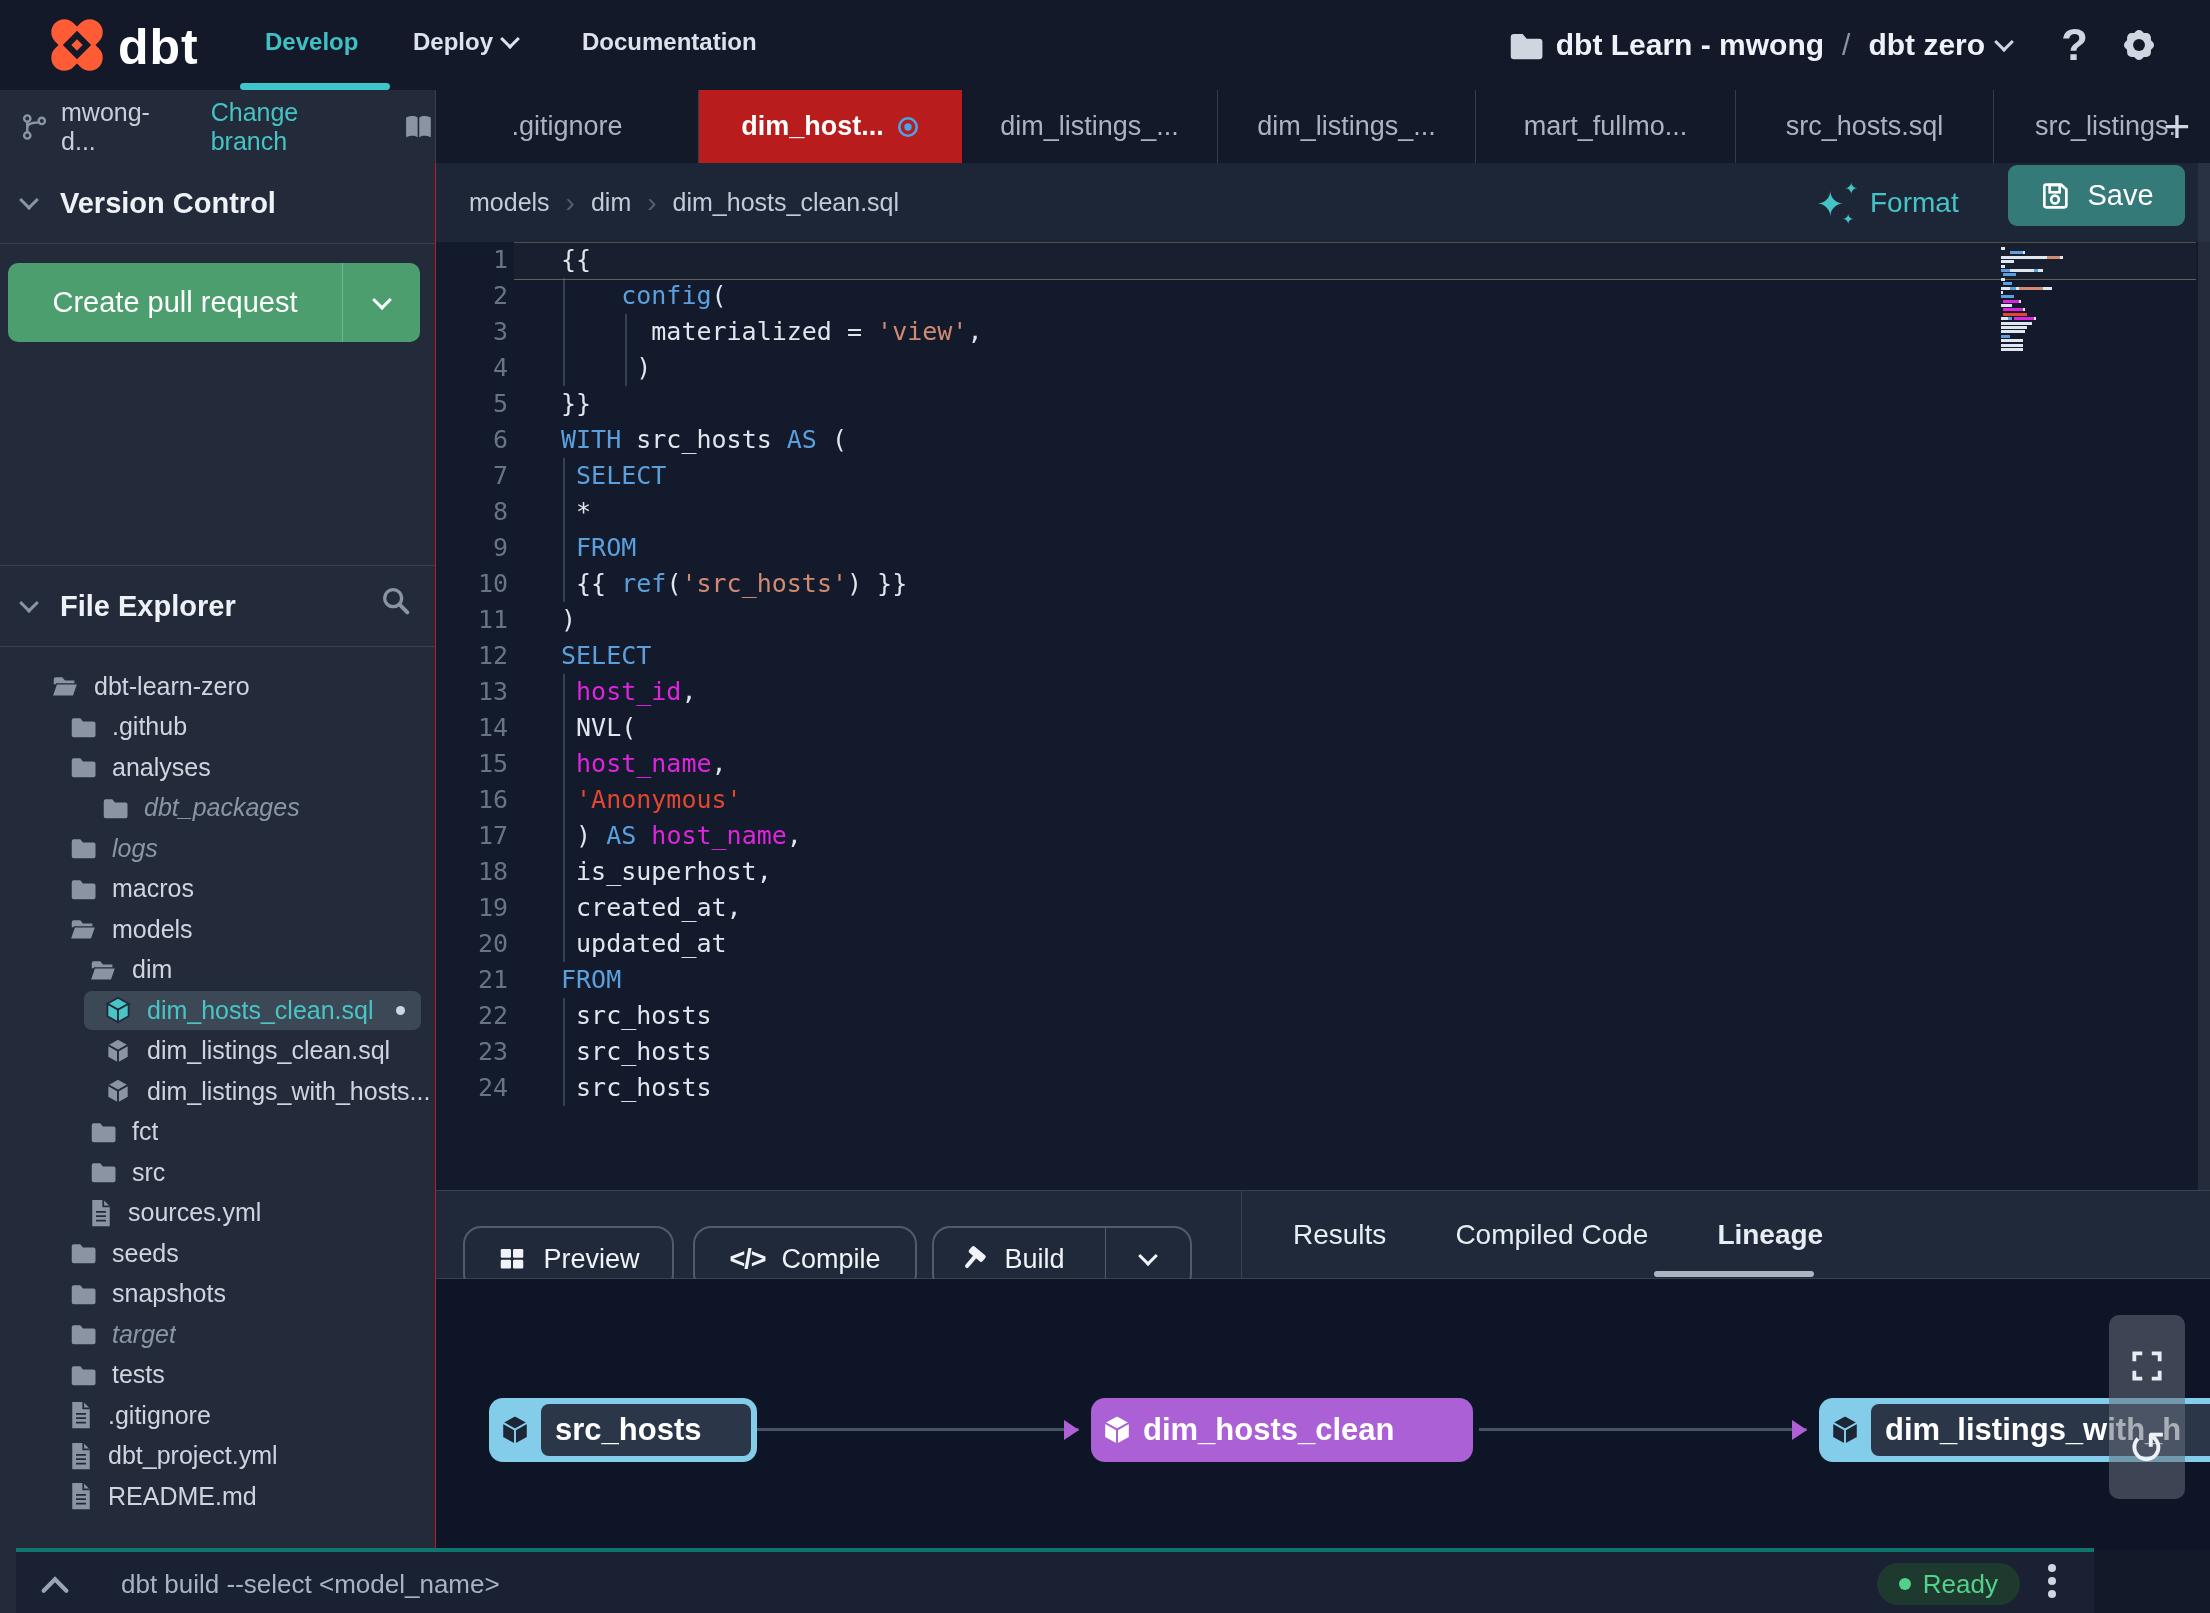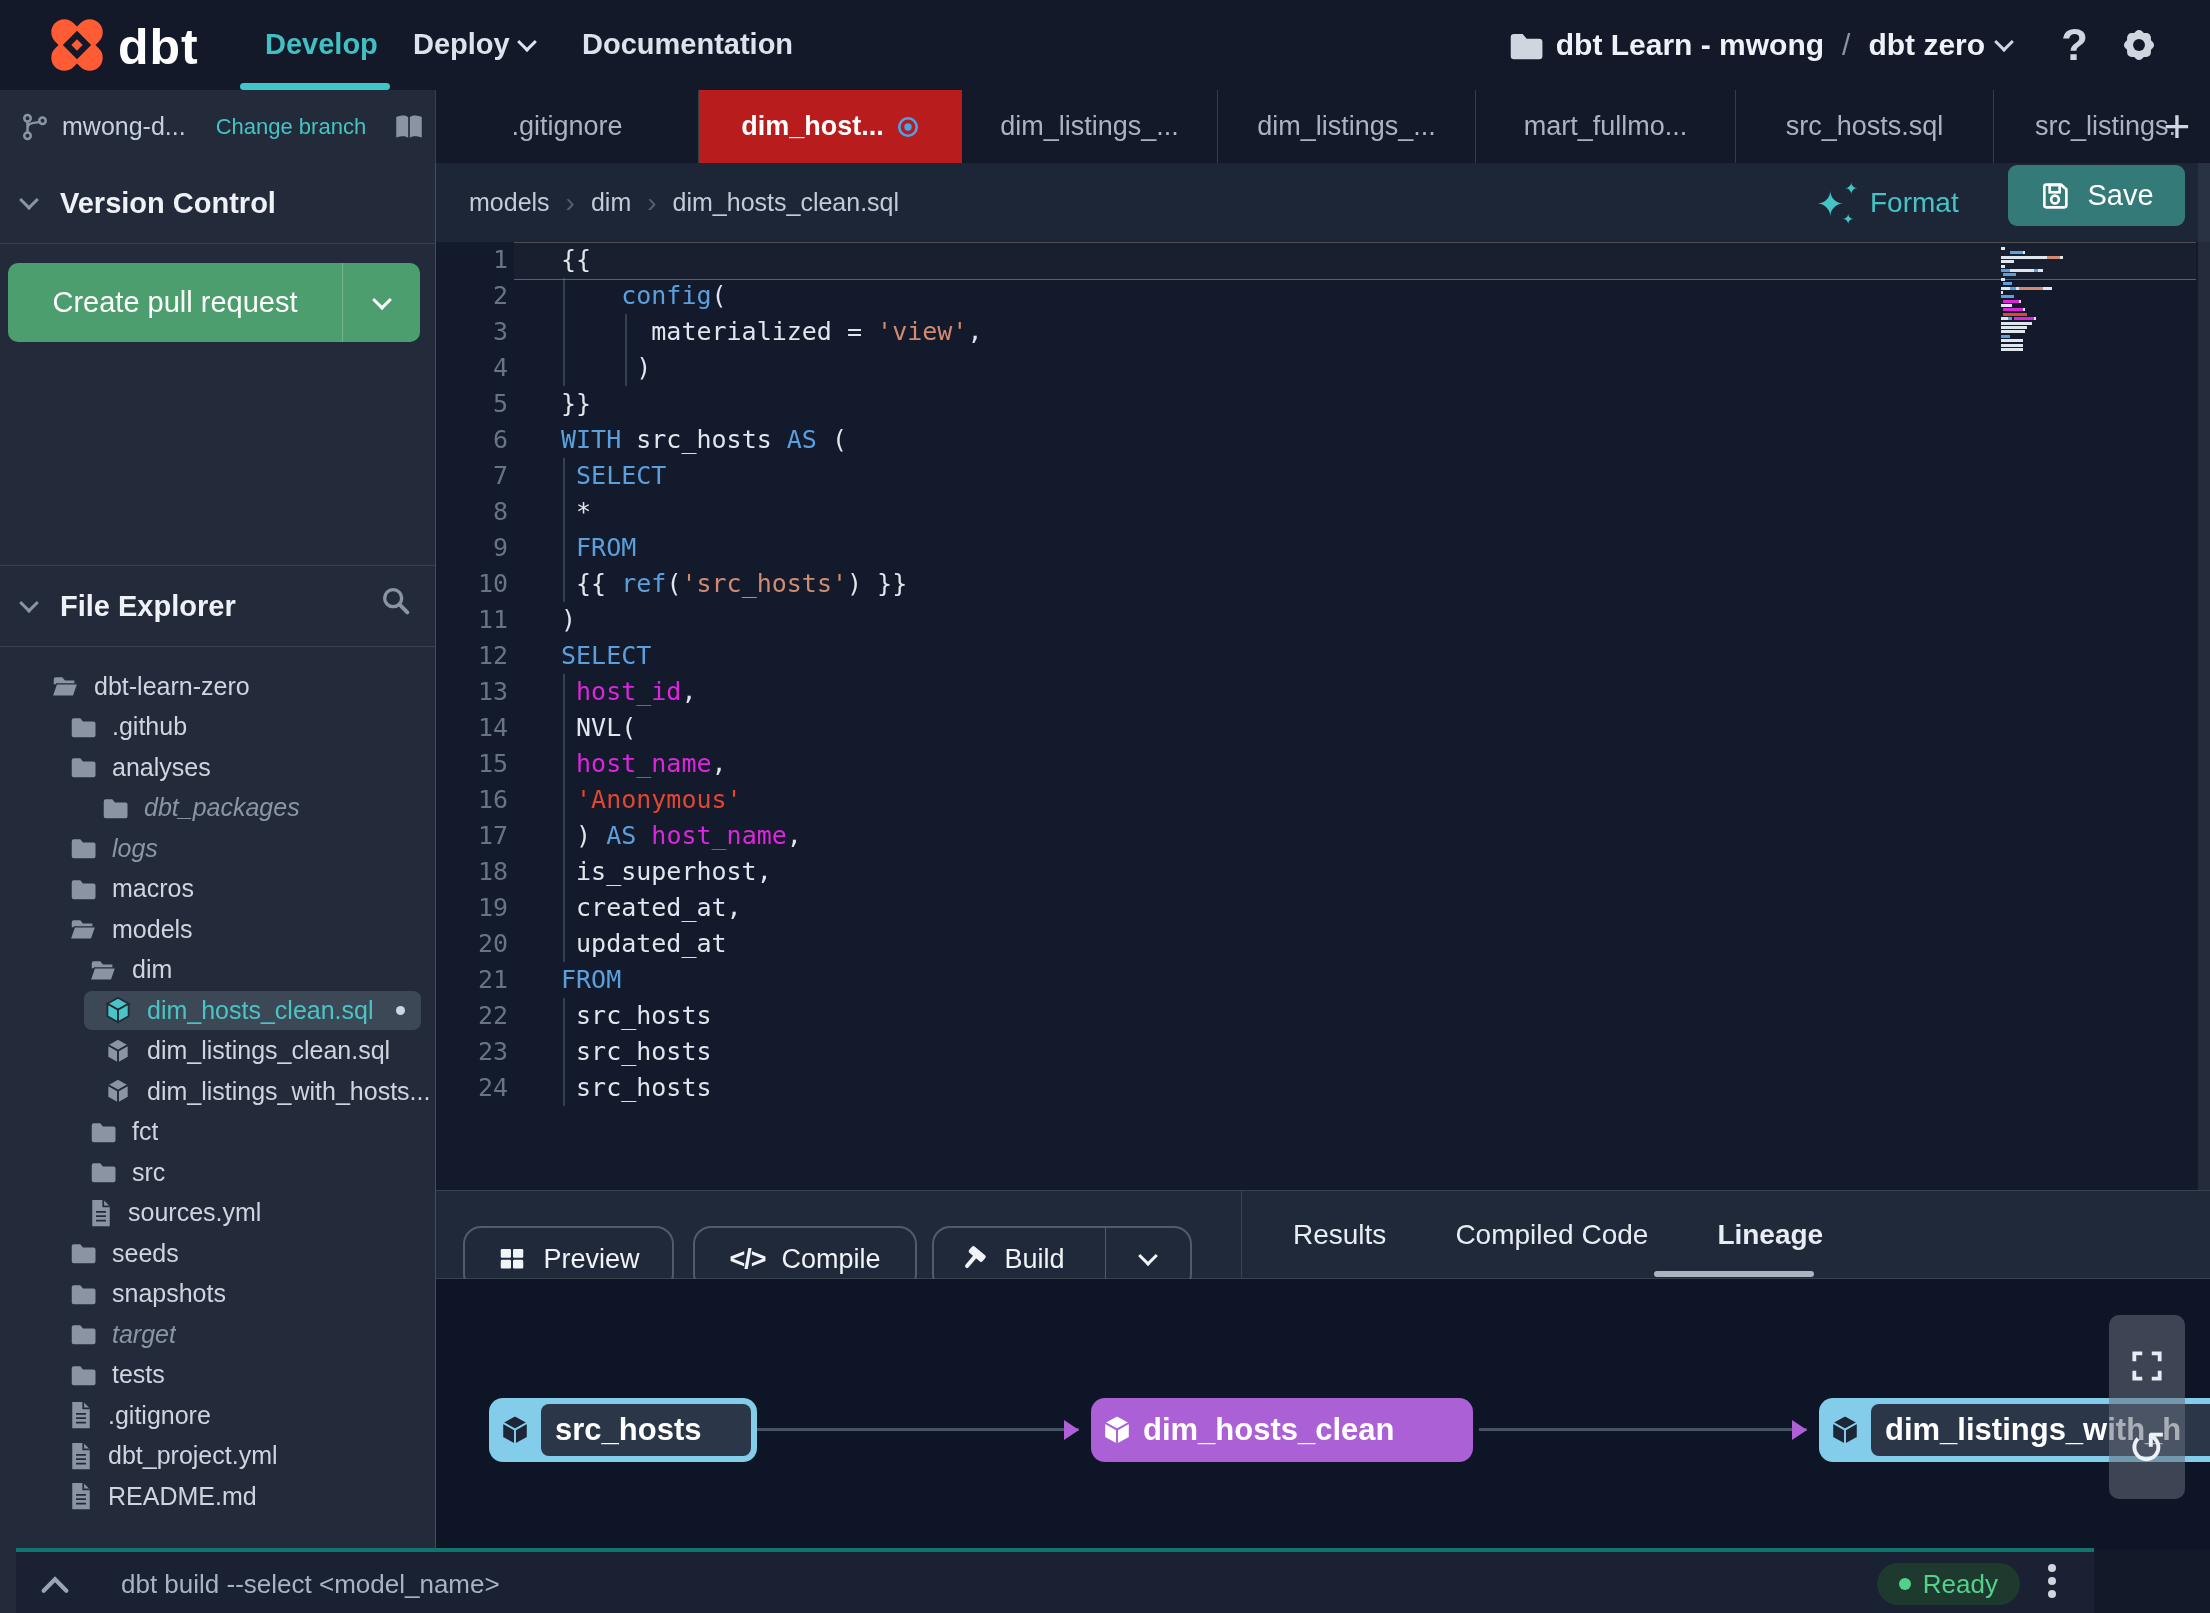--- a/index.html
+++ b/index.html
@@ -7,36 +7,36 @@
        font-family:"Liberation Sans",sans-serif;color:#dfe5ee;}
 
   
   #topnav{position:absolute;left:0;top:0;width:2210px;height:90px;background:#131928;}
   #logo{position:absolute;left:45px;top:13px;width:64px;height:64px;}
   #logo .bar{position:absolute;left:1px;top:19px;width:62px;height:26px;border-radius:13px;background:#ff5c35;}
   #logo .bar.a{transform:rotate(45deg);}#logo .bar.b{transform:rotate(-45deg);}
   #logo .ctr{position:absolute;left:22px;top:22px;width:20px;height:20px;background:#131928;transform:rotate(45deg);}
   #logo .ctr i{position:absolute;left:6px;top:6px;width:8px;height:8px;background:#ff5c35;display:block;}
   #brand{position:absolute;left:118px;top:18px;font-size:50px;font-weight:bold;color:#fff;letter-spacing:1px;}
-  .navitem{position:absolute;top:28px;font-size:29px;font-weight:600;color:#dde3ec;display:flex;align-items:center;gap:10px;cursor:pointer;text-align:right;}
+  .navitem{position:absolute;top:28px;font-size:24px;font-weight:600;color:#dde3ec;display:flex;align-items:center;gap:10px;cursor:pointer;text-align:right;}
   .navitem.active{color:#41c0c4;}
   #nav-underline{position:absolute;left:240px;top:83px;width:150px;height:7px;border-radius:4px;background:#3ec6c9;}
   .chev{width:11px;height:11px;border-right:3.2px solid currentColor;border-bottom:3.2px solid currentColor;
         transform:rotate(45deg);display:inline-block;margin-top:-6px;}
   #nav-right{position:absolute;right:50px;top:0;height:90px;display:flex;align-items:center;gap:12px;}
   #nav-right .proj{font-size:30px;font-weight:bold;color:#eef2f8;}
   #nav-right .slash{font-size:30px;color:#8a94a4;margin:0 6px;}
   #nav-right .gap{width:26px;}
   .icn{color:#cfd6df;}
 
   
   #branchbar{position:absolute;left:0;top:90px;width:435px;height:73px;background:#232b3a;
              border-right:1px solid #39414f;border-bottom:1px solid #39414f;display:flex;align-items:center;}
   #branchbar .bname{font-size:25px;color:#c7cfdb;margin-left:12px;}
-  #branchbar .blink{font-size:22px;color:#45c4c6;margin-left:30px;cursor:pointer;}
+  #branchbar .blink{font-size:25px;color:#45c4c6;margin-left:30px;cursor:pointer;}
   #tabstrip{position:absolute;left:436px;top:90px;width:1774px;height:73px;background:#131928;display:flex;border-bottom:1px solid #39414f;}
   .tab{height:73px;display:flex;align-items:center;justify-content:center;gap:12px;font-size:27px;
        color:#a9b3c1;border-right:1px solid #343d4c;cursor:pointer;overflow:hidden;white-space:nowrap;flex:none;}
   .tab.on{background:#b91c1c;color:#ffffff;font-weight:bold;border-right:none;}
   .dirtydot{width:24px;height:24px;flex:none;}
   #tab-add{position:absolute;right:6px;top:96px;width:54px;height:60px;font-size:46px;color:#cfd6e0;
            display:flex;align-items:center;justify-content:center;cursor:pointer;}
 
   
   #sidebar{position:absolute;left:0;top:163px;width:435px;height:1450px;background:#232b3a;border-right:5px solid #b91c1c;}

